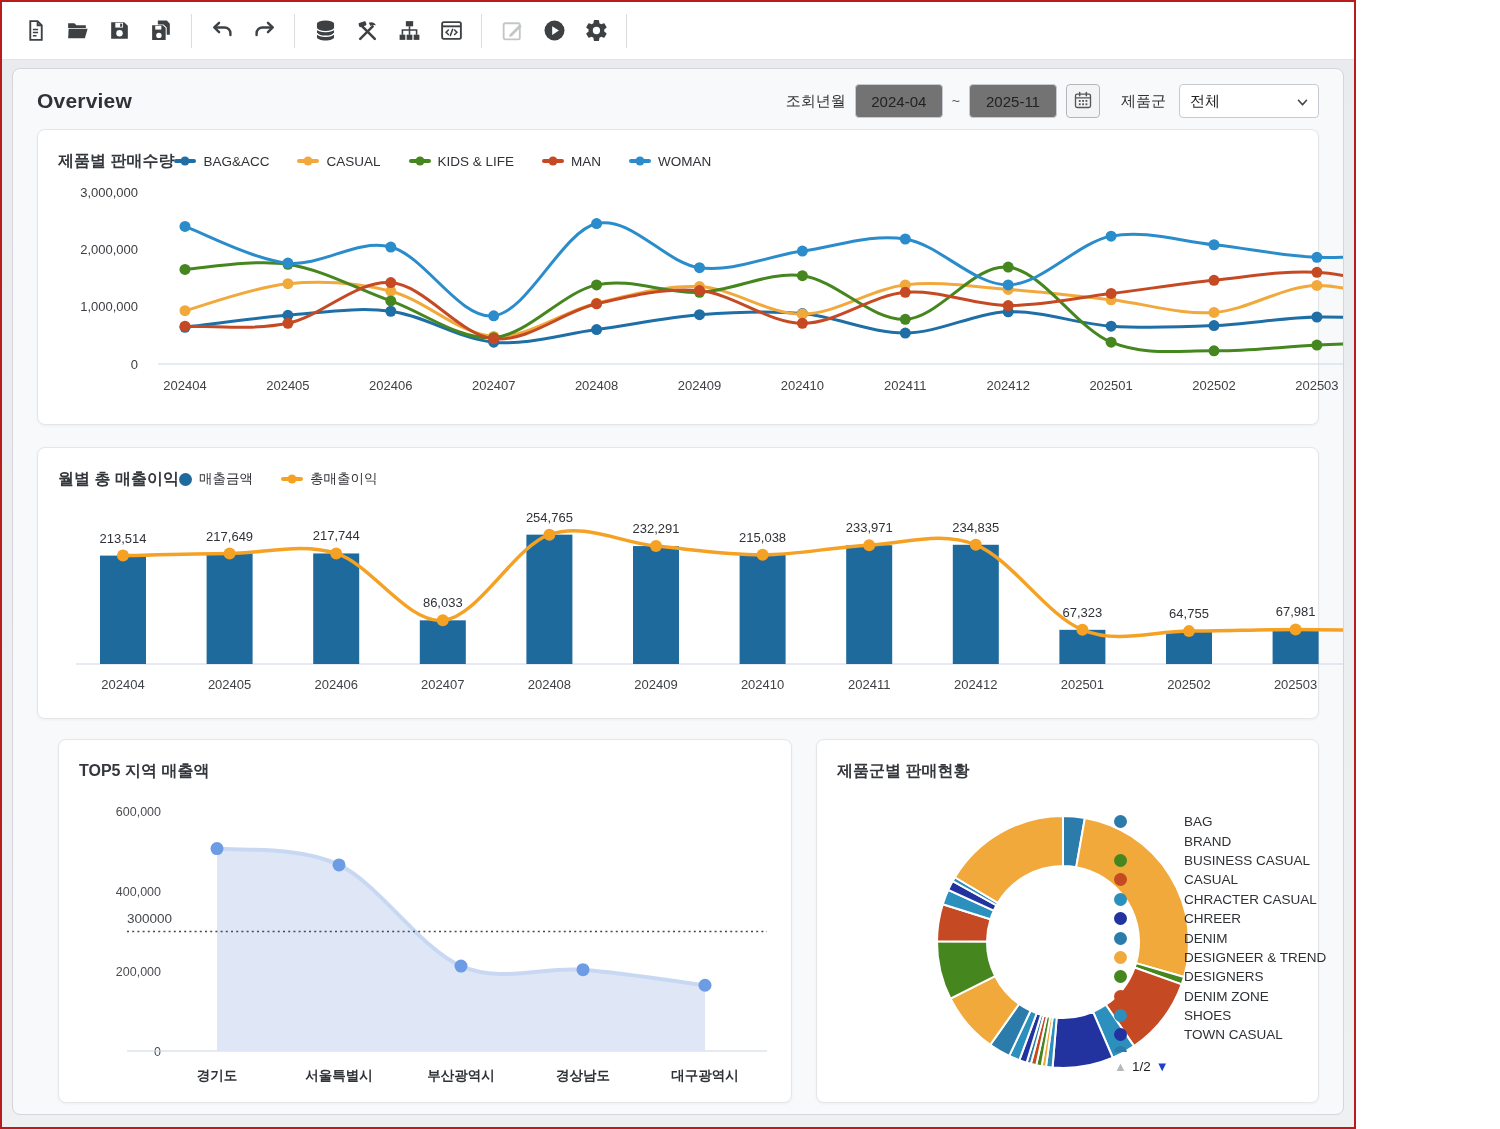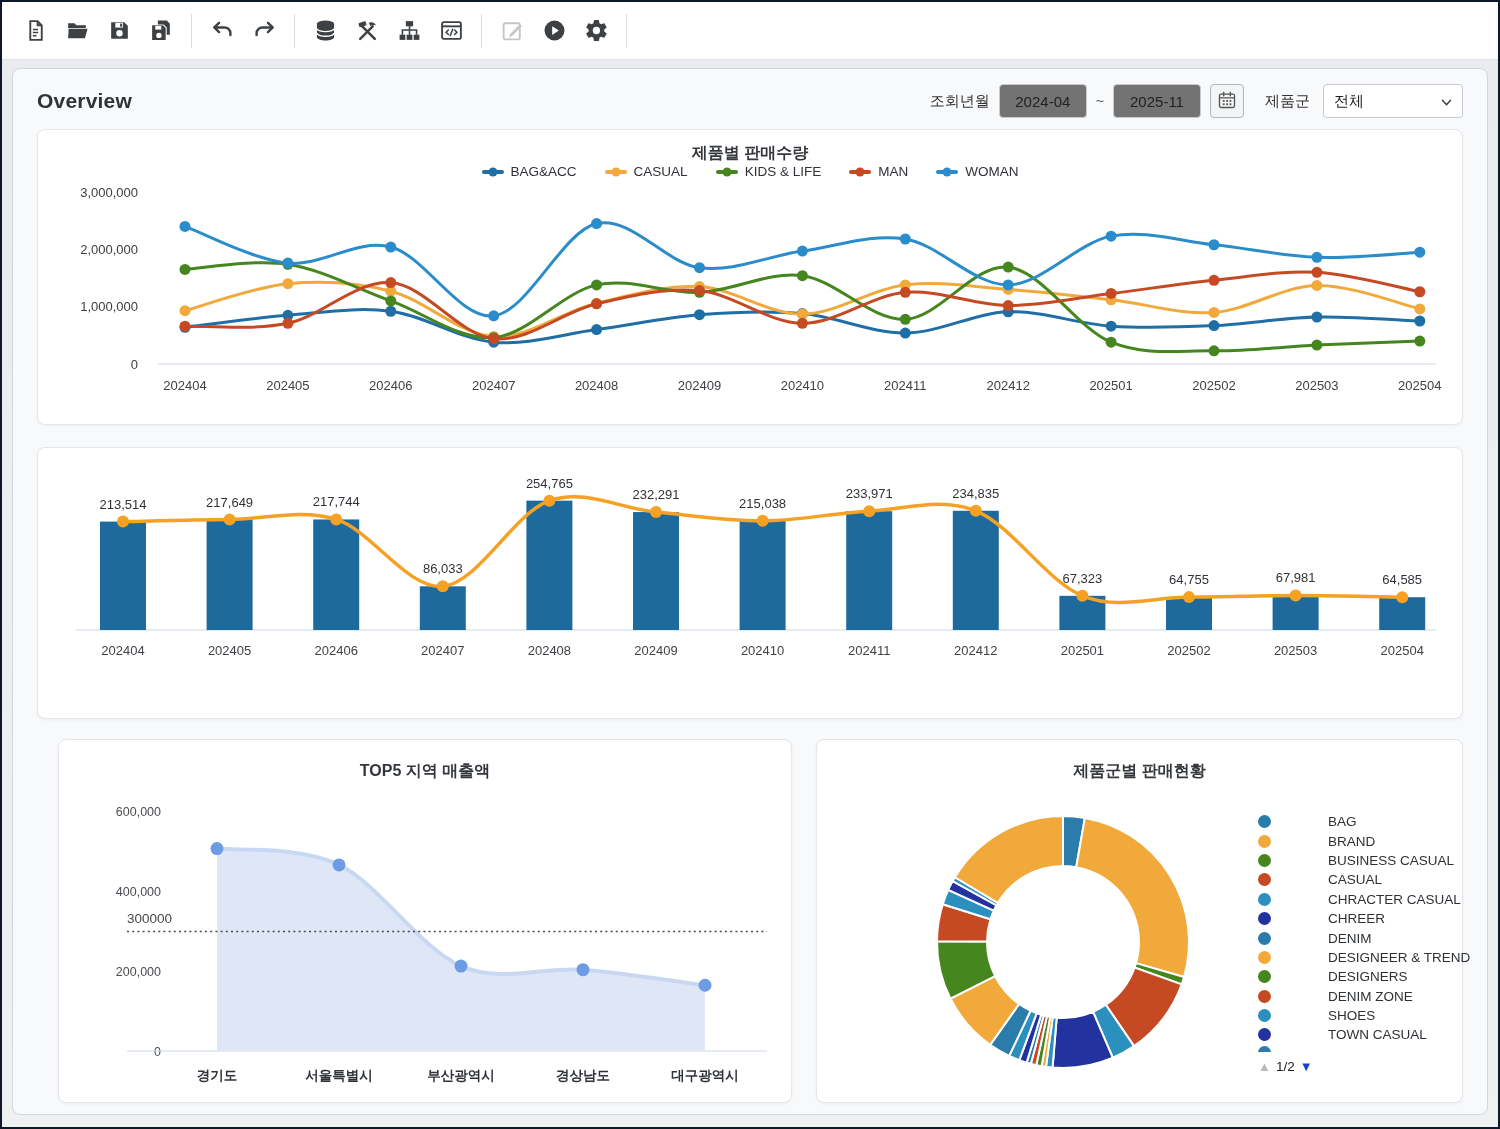--- a/index.html
+++ b/index.html
@@ -1,17 +1,17 @@
 <!DOCTYPE html>
 <html><head>
 <meta charset="utf-8">
 <style>
   * { margin:0; padding:0; box-sizing:border-box; }
   html,body { width:1500px; height:1129px; font-family:"Liberation Sans","DejaVu Sans",sans-serif; background:#fff; }
-  .window { width:1500px; height:1129px; border:2px solid #0f172a; display:flex; flex-direction:column; background:#fff; overflow:hidden; }
+  .window { width:1356px; height:1129px; border:2px solid #b91c1c; display:flex; flex-direction:column; background:#fff; overflow:hidden; }
 
   
   .toolbar { height:58px; flex:none; background:#fff; border-bottom:1px solid #e4e4e4; display:flex; align-items:center; padding:0 12px; }
   .tb-btn { width:42px; height:42px; border:none; background:none; color:#3e4144; display:flex; align-items:center; justify-content:center; cursor:pointer; border-radius:4px; }
   .tb-btn svg { width:25px; height:25px; }
   .tb-btn.disabled { color:#c3c6c9; pointer-events:none; }
   .tb-sep { width:1px; height:34px; background:#dcdcdc; margin:0 9px; flex:none; }
 
   
   .stage { flex:1; background:linear-gradient(#e9ebee,#eef0f2); padding:8px 10px 12px; overflow:hidden; }
@@ -24,21 +24,21 @@
   .flabel { font-size:15px; color:#333; }
   .date-input { width:88px; height:34px; border:1px solid #c7cace; border-radius:4px; text-align:center; font-size:15px; color:#222; background:#737373; font-family:inherit; }
   .tilde { color:#555; font-size:14px; }
   .cal-btn { width:34px; height:34px; border:1px solid #b4b7ba; border-radius:4px; background:#f3f4f5; color:#555; display:flex; align-items:center; justify-content:center; cursor:pointer; }
   .cal-btn svg { width:20px; height:20px; }
   .select-box { width:140px; height:34px; border:1px solid #c7cace; border-radius:4px; background:#fff; display:flex; align-items:center; justify-content:space-between; padding:0 10px; font-size:15px; color:#222; cursor:pointer; margin-left:4px; }
   .select-box svg { width:11px; height:8px; }
 
   
   .panel { background:#fff; border:1px solid #e4e6e9; border-radius:8px; box-shadow:0 1px 3px rgba(25,35,45,.05); padding:14px 20px 6px; }
-  .panel-head { display:flex; align-items:center; justify-content:center; height:34px;flex-direction:column; }
+  .panel-head { display:flex; align-items:center; justify-content:flex-start; height:34px; }
   .panel-title { font-size:16px; font-weight:700; color:#34373c; }
   .p1 { height:296px; margin-bottom:22px; }
   .p2 { height:272px; margin-bottom:20px; }
   .bottom-row { display:flex; gap:24px;padding-left:21px; }
   .p3 { width:734px; height:364px; flex:none; }
   .p4 { flex:1; height:364px; position:relative; }
   svg.chart { display:block; }
 
   
   .legend { display:flex; align-items:center; gap:28px; }
@@ -342,20 +342,35 @@
             <circle cx="847.3000000000001" cy="61.013333333333335" r="5.5" fill="#2a8ccb"></circle>
             <circle cx="950.2" cy="106.88" r="5.5" fill="#2a8ccb"></circle>
             <circle cx="1053.1" cy="58.146666666666675" r="5.5" fill="#2a8ccb"></circle>
             <circle cx="1156" cy="66.74666666666667" r="5.5" fill="#2a8ccb"></circle>
             <circle cx="1258.9" cy="79.36" r="5.5" fill="#2a8ccb"></circle>
             <circle cx="1361.8000000000002" cy="74.2" r="5.5" fill="#2a8ccb"></circle>
           </svg>
       </section>
 
       <section class="panel p2">
+        <div class="panel-head">
+          <div class="panel-title">월별 총 매출이익</div>
+          <div class="legend" id="legend2">
+              <div class="lg-item">
+                <span class="lg-dot" style="background:#1f6a9c"></span>
+                <span class="lg-txt">매출금액</span>
+              </div>
+              <div class="lg-item">
+                <span class="lg-mark" style="background:#f5a123">
+                  <span class="dot" style="background:#f5a123"></span>
+                </span>
+                <span class="lg-txt">총매출이익</span>
+              </div>
+            </div>
+        </div>
         <svg id="chart2" class="chart" viewBox="0 0 1384 214" width="1384" height="214">
             <line x1="18" y1="168" x2="1378" y2="168" stroke="#ccd7e4" stroke-width="1.2"></line>
             <rect x="42" y="59.60058461538462" width="46" height="108.39941538461538" fill="#1f6a9c"></rect>
             <rect x="148.6" y="57.50127692307693" width="46" height="110.49872307692307" fill="#1f6a9c"></rect>
             <rect x="255.2" y="57.453046153846145" width="46" height="110.54695384615385" fill="#1f6a9c"></rect>
             <rect x="361.79999999999995" y="124.32170769230768" width="46" height="43.67829230769232" fill="#1f6a9c"></rect>
             <rect x="468.4" y="38.65776923076922" width="46" height="129.34223076923078" fill="#1f6a9c"></rect>
             <rect x="575" y="50.067646153846155" width="46" height="117.93235384615384" fill="#1f6a9c"></rect>
             <rect x="681.5999999999999" y="58.82686153846154" width="46" height="109.17313846153846" fill="#1f6a9c"></rect>
             <rect x="788.1999999999999" y="49.214723076923065" width="46" height="118.78527692307694" fill="#1f6a9c"></rect>

